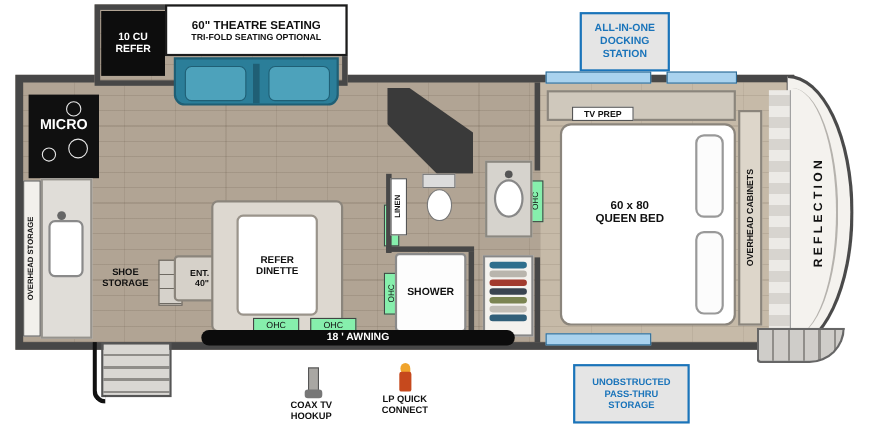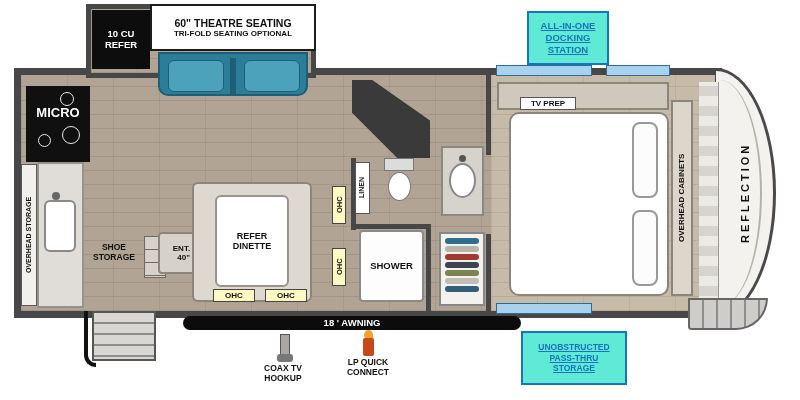--- a/index.html
+++ b/index.html
@@ -7,22 +7,22 @@
   .abs{position:absolute;box-sizing:border-box;}
   .floor{background:
     repeating-linear-gradient(0deg, rgba(60,45,30,0.12) 0 1px, rgba(0,0,0,0) 1px 14px),
     repeating-linear-gradient(90deg, rgba(60,45,30,0.09) 0 1px, rgba(0,0,0,0) 1px 46px),
     #b1a494;}
   .floor-light{background:
     repeating-linear-gradient(0deg, rgba(60,45,30,0.10) 0 1px, rgba(0,0,0,0) 1px 14px),
     repeating-linear-gradient(90deg, rgba(60,45,30,0.07) 0 1px, rgba(0,0,0,0) 1px 46px),
     #c6baa8;}
   .lbl{font-weight:bold;color:#101010;text-align:center;white-space:pre-line;line-height:1.15;display:flex;align-items:center;justify-content:center;}
-  .bluebox{background:#5eead4;border:2px solid #1a74ba;color:#1a74ba;font-weight:bold;text-align:center;white-space:pre-line;display:flex;align-items:center;justify-content:center;line-height:1.25;text-decoration:underline;}
-  .ohc{background:#fef9c3;border:1px solid #444;font-weight:bold;color:#111;display:flex;align-items:center;justify-content:center;}
+  .bluebox{background:#e5e5e5;border:2px solid #1a74ba;color:#1a74ba;font-weight:bold;text-align:center;white-space:pre-line;display:flex;align-items:center;justify-content:center;line-height:1.25;}
+  .ohc{background:#86efac;border:1px solid #444;font-weight:normal;color:#111;display:flex;align-items:center;justify-content:center;margin-left:17px;}
   .vtext{writing-mode:vertical-rl;transform:rotate(180deg);}
   .wall{background:#474747;}
   .win{background:#a9d2ee;border:1px solid #2f6c95;}
   .seatcushion{position:absolute;background:#4da2bb;border:1px solid #1f5f75;border-radius:6px;}
   .hangerbar{width:34px;height:6px;border-radius:3px;margin:2px auto 0 auto;}
 </style>
 </head>
 <body>
 
 <div class="plan">
@@ -103,27 +103,29 @@
     <div class="hangerbar" style="background:#7b8451;"></div>
     <div class="hangerbar" style="background:#c2beb6;"></div>
     <div class="hangerbar" style="background:#315f79;"></div>
   </div>
 
   <div class="abs" style="left:497px;top:82px;width:172px;height:28px;background:#cfc8bc;border:2px solid #8b857c;"></div>
   <div class="abs lbl" style="left:520px;top:97px;width:56px;height:13px;background:#fff;border:1px solid #555;font-size:8px;">TV PREP</div>
   <div class="abs" style="left:509px;top:112px;width:160px;height:184px;background:#fff;border:2px solid #8b857c;border-radius:10px;"></div>
   <div class="abs" style="left:632px;top:122px;width:26px;height:76px;background:#fcfcfc;border:2px solid #999;border-radius:8px;"></div>
   <div class="abs" style="left:632px;top:210px;width:26px;height:76px;background:#fcfcfc;border:2px solid #999;border-radius:8px;"></div>
+  <div class="abs lbl" style="left:515px;top:170px;width:115px;height:46px;font-size:10.5px;">60 x 80
+QUEEN BED</div>
   <div class="abs lbl vtext" style="left:671px;top:100px;width:22px;height:196px;background:#ddd6ca;border:2px solid #8b857c;font-size:8px;">OVERHEAD CABINETS</div>
 
   <div class="abs win" style="left:496px;top:65px;width:96px;height:11px;"></div>
   <div class="abs win" style="left:606px;top:65px;width:64px;height:11px;"></div>
   <div class="abs win" style="left:496px;top:303px;width:96px;height:11px;"></div>
 
-  <div class="abs lbl" style="left:183px;top:316px;width:338px;height:14px;background:#0c0c0c;color:#fff;border-radius:7px;font-size:9.5px;">18 ' AWNING</div>
+  <div class="abs lbl" style="left:183px;top:300px;width:285px;height:14px;background:#0c0c0c;color:#fff;border-radius:7px;font-size:9.5px;">18 ' AWNING</div>
 
   <div class="abs" style="left:92px;top:311px;width:64px;height:50px;background:repeating-linear-gradient(180deg,#d9d7d3 0 9px,#8f8d89 9px 11px);border:2px solid #555;"></div>
   <div class="abs" style="left:84px;top:311px;width:12px;height:56px;border-left:4px solid #111;border-bottom:4px solid #111;border-radius:0 0 0 16px;"></div>
 
   <div class="abs" style="left:280px;top:334px;width:10px;height:24px;background:#a9a7a3;border:1px solid #555;"></div>
   <div class="abs" style="left:277px;top:354px;width:16px;height:8px;background:#777;border-radius:3px;"></div>
   <div class="abs lbl" style="left:248px;top:362px;width:70px;height:24px;font-size:8.5px;">COAX TV
 HOOKUP</div>
 
   <div class="abs" style="left:364px;top:330px;width:9px;height:10px;background:#f0a42c;border-radius:50% 50% 2px 50%;"></div>

